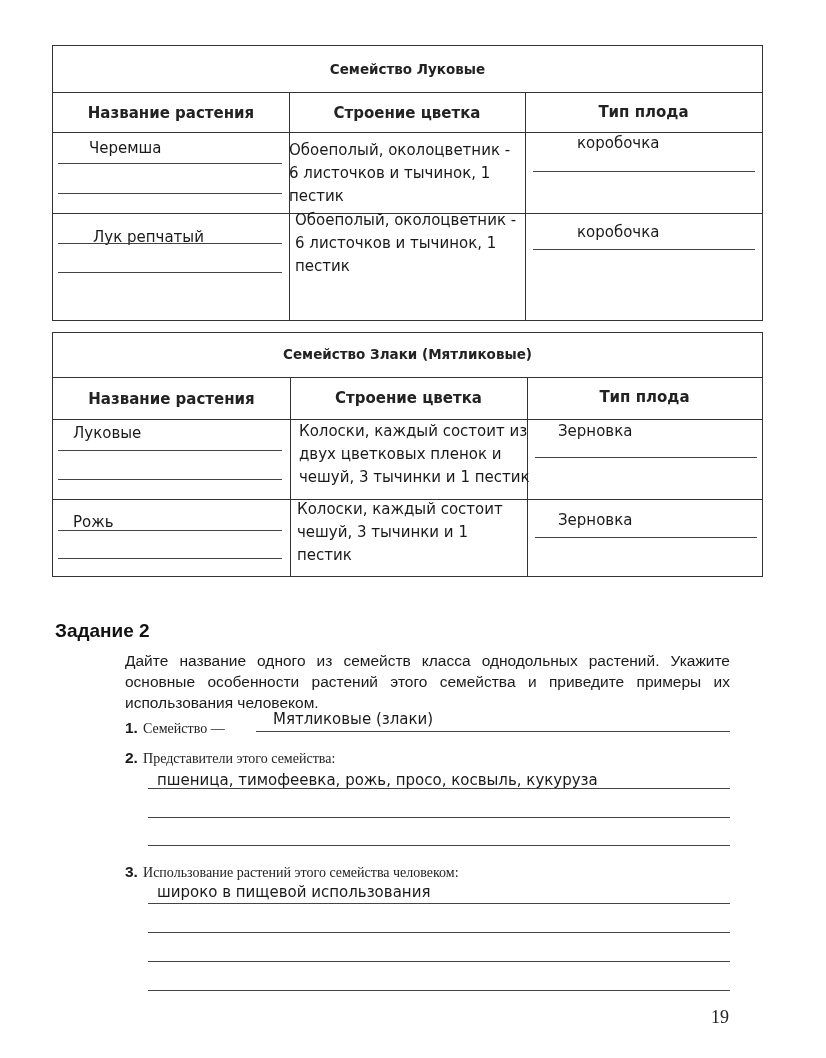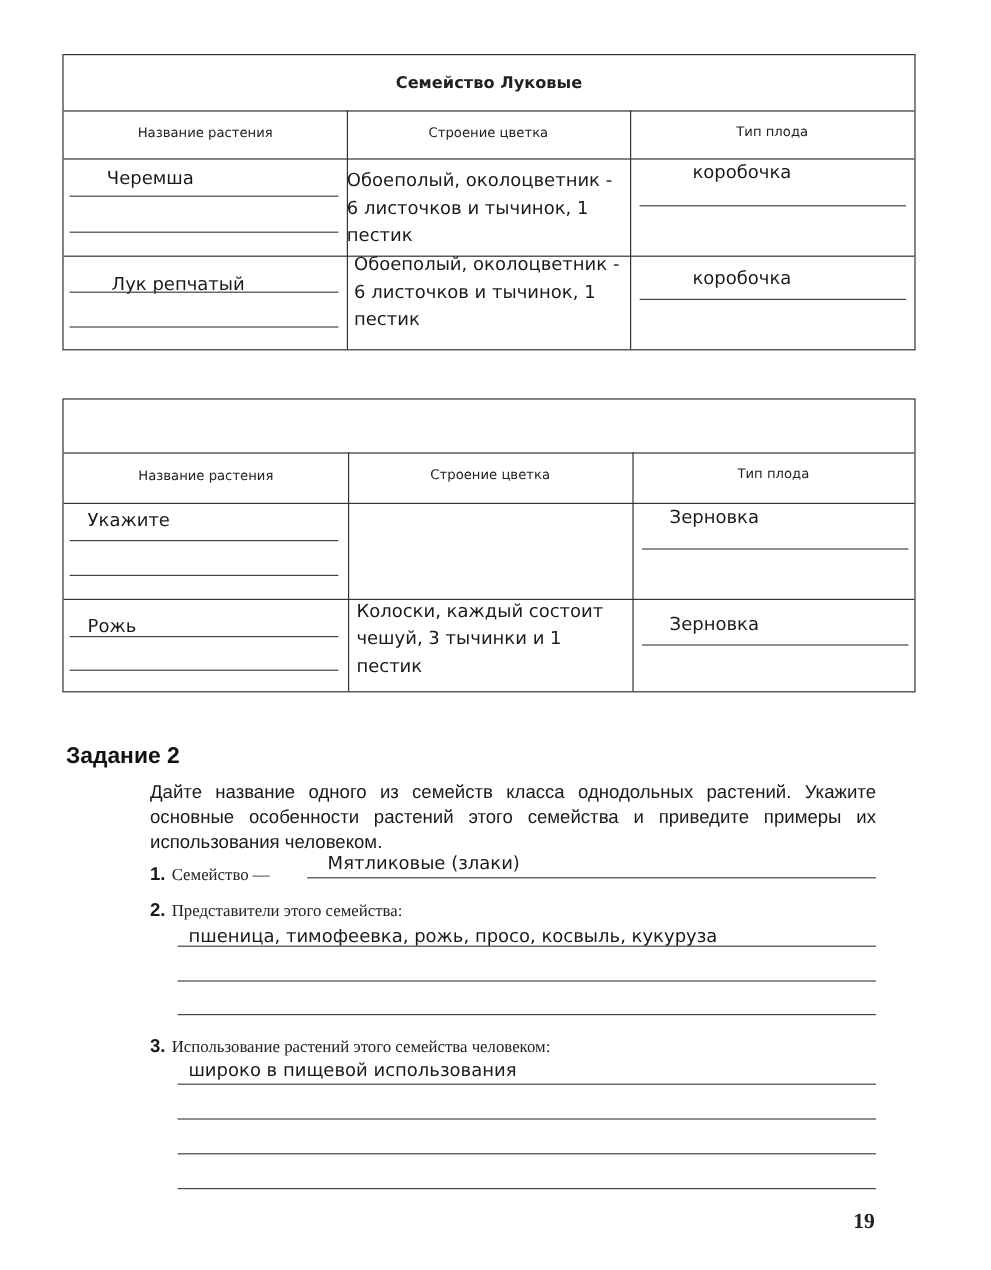--- a/index.html
+++ b/index.html
@@ -9,33 +9,33 @@
   }
   .abs { position:absolute; }
   .tbl { position:absolute; border:1.5px solid #333; box-sizing:border-box; }
   .tbl .title {
     position:absolute; left:0; right:0; text-align:center;
     font-size:13.5px; font-weight:bold; color:#222;
   }
   .hline { position:absolute; height:0; border-top:1.3px solid #333; }
   .vline { position:absolute; width:0; border-left:1.3px solid #333; }
   .ruled { position:absolute; height:0; border-top:1px solid #444; }
-  .hdr { position:absolute; font-size:11px; font-weight:normal; text-align:center; color:#222; }
+  .hdr { position:absolute; font-size:15px; font-weight:bold; text-align:center; color:#222; }
   .cell { position:absolute; font-size:15px; line-height:23px; color:#1a1a1a; }
   .heading { font-size:19px; font-weight:bold; font-family:"Liberation Sans", sans-serif; color:#111; }
   .para { font-size:15.5px; line-height:21px; font-family:"Liberation Sans", sans-serif; text-align:justify; color:#1a1a1a; }
   .serif { font-family:"Liberation Serif", serif; font-size:14px; color:#222; }
   .num { font-family:"Liberation Sans", sans-serif; font-weight:bold; font-size:15.5px; }
   .ans { font-size:15px; color:#1a1a1a; }
   .pagenum { font-family:"Liberation Serif", serif; font-size:18px; color:#222; }
 </style>
 </head>
 <body>
 
-<div class="tbl" style="left:52px; top:45px; width:711px; height:247px;">
+<div class="tbl" style="left:52px; top:45px; width:711px; height:276px;">
   <div class="title" style="top:15px;">Семейство Луковые</div>
   <div class="hline" style="left:0; right:0; top:46px;"></div>
   <div class="hline" style="left:0; right:0; top:86px;"></div>
   <div class="hline" style="left:0; right:0; top:167px;"></div>
   <div class="vline" style="left:236px; top:46px; bottom:0;"></div>
   <div class="vline" style="left:472px; top:46px; bottom:0;"></div>
 
   <div class="hdr" style="left:0; width:236px; top:58px;">Название растения</div>
   <div class="hdr" style="left:236px; width:236px; top:58px;">Строение цветка</div>
   <div class="hdr" style="left:472px; width:237px; top:57px;">Тип плода</div>
@@ -57,33 +57,39 @@
   <div class="cell" style="left:242px; top:163px;">
     <div>Обоеполый, околоцветник -</div>
     <div>6 листочков и тычинок, 1</div>
     <div>пестик</div>
   </div>
   <div class="cell" style="left:524px; top:175px;">коробочка</div>
   <div class="ruled" style="left:480px; width:222px; top:203px;"></div>
 </div>
 
 <div class="tbl" style="left:52px; top:332px; width:711px; height:245px;">
+  <div class="title" style="top:13px;">Семейство Злаки (Мятликовые)</div>
   <div class="hline" style="left:0; right:0; top:44px;"></div>
   <div class="hline" style="left:0; right:0; top:86px;"></div>
   <div class="hline" style="left:0; right:0; top:166px;"></div>
   <div class="vline" style="left:237px; top:44px; bottom:0;"></div>
   <div class="vline" style="left:474px; top:44px; bottom:0;"></div>
 
   <div class="hdr" style="left:0; width:237px; top:57px;">Название растения</div>
   <div class="hdr" style="left:237px; width:237px; top:56px;">Строение цветка</div>
   <div class="hdr" style="left:474px; width:235px; top:55px;">Тип плода</div>
 
-  <div class="cell" style="left:20px; top:89px;">Укажите</div>
+  <div class="cell" style="left:20px; top:89px;">Луковые</div>
   <div class="ruled" style="left:5px; width:224px; top:117px;"></div>
   <div class="ruled" style="left:5px; width:224px; top:146px;"></div>
+  <div class="cell" style="left:246px; top:87px;">
+    <div>Колоски, каждый состоит из</div>
+    <div>двух цветковых пленок и</div>
+    <div>чешуй, 3 тычинки и 1 пестик</div>
+  </div>
   <div class="cell" style="left:505px; top:87px;">Зерновка</div>
   <div class="ruled" style="left:482px; width:222px; top:124px;"></div>
 
   <div class="cell" style="left:20px; top:178px;">Рожь</div>
   <div class="ruled" style="left:5px; width:224px; top:197px;"></div>
   <div class="ruled" style="left:5px; width:224px; top:225px;"></div>
   <div class="cell" style="left:244px; top:165px;">
     <div>Колоски, каждый состоит</div>
     <div>чешуй, 3 тычинки и 1</div>
     <div>пестик</div>
@@ -115,13 +121,13 @@
 <div class="abs" style="left:125px; top:862px; width:605px; height:135px;">
   <span class="num">3.</span>
   <span class="serif">Использование растений этого семейства человеком:</span>
   <span class="abs ans" style="left:32px; top:21px;">широко в пищевой использования</span>
   <div class="ruled" style="left:23px; width:582px; top:41px;"></div>
   <div class="ruled" style="left:23px; width:582px; top:70px;"></div>
   <div class="ruled" style="left:23px; width:582px; top:99px;"></div>
   <div class="ruled" style="left:23px; width:582px; top:128px;"></div>
 </div>
 
-<div class="abs pagenum" style="left:711px; top:1007px;font-weight:bold;">19</div>
+<div class="abs pagenum" style="left:711px; top:1007px;">19</div>
 
 </body></html>

